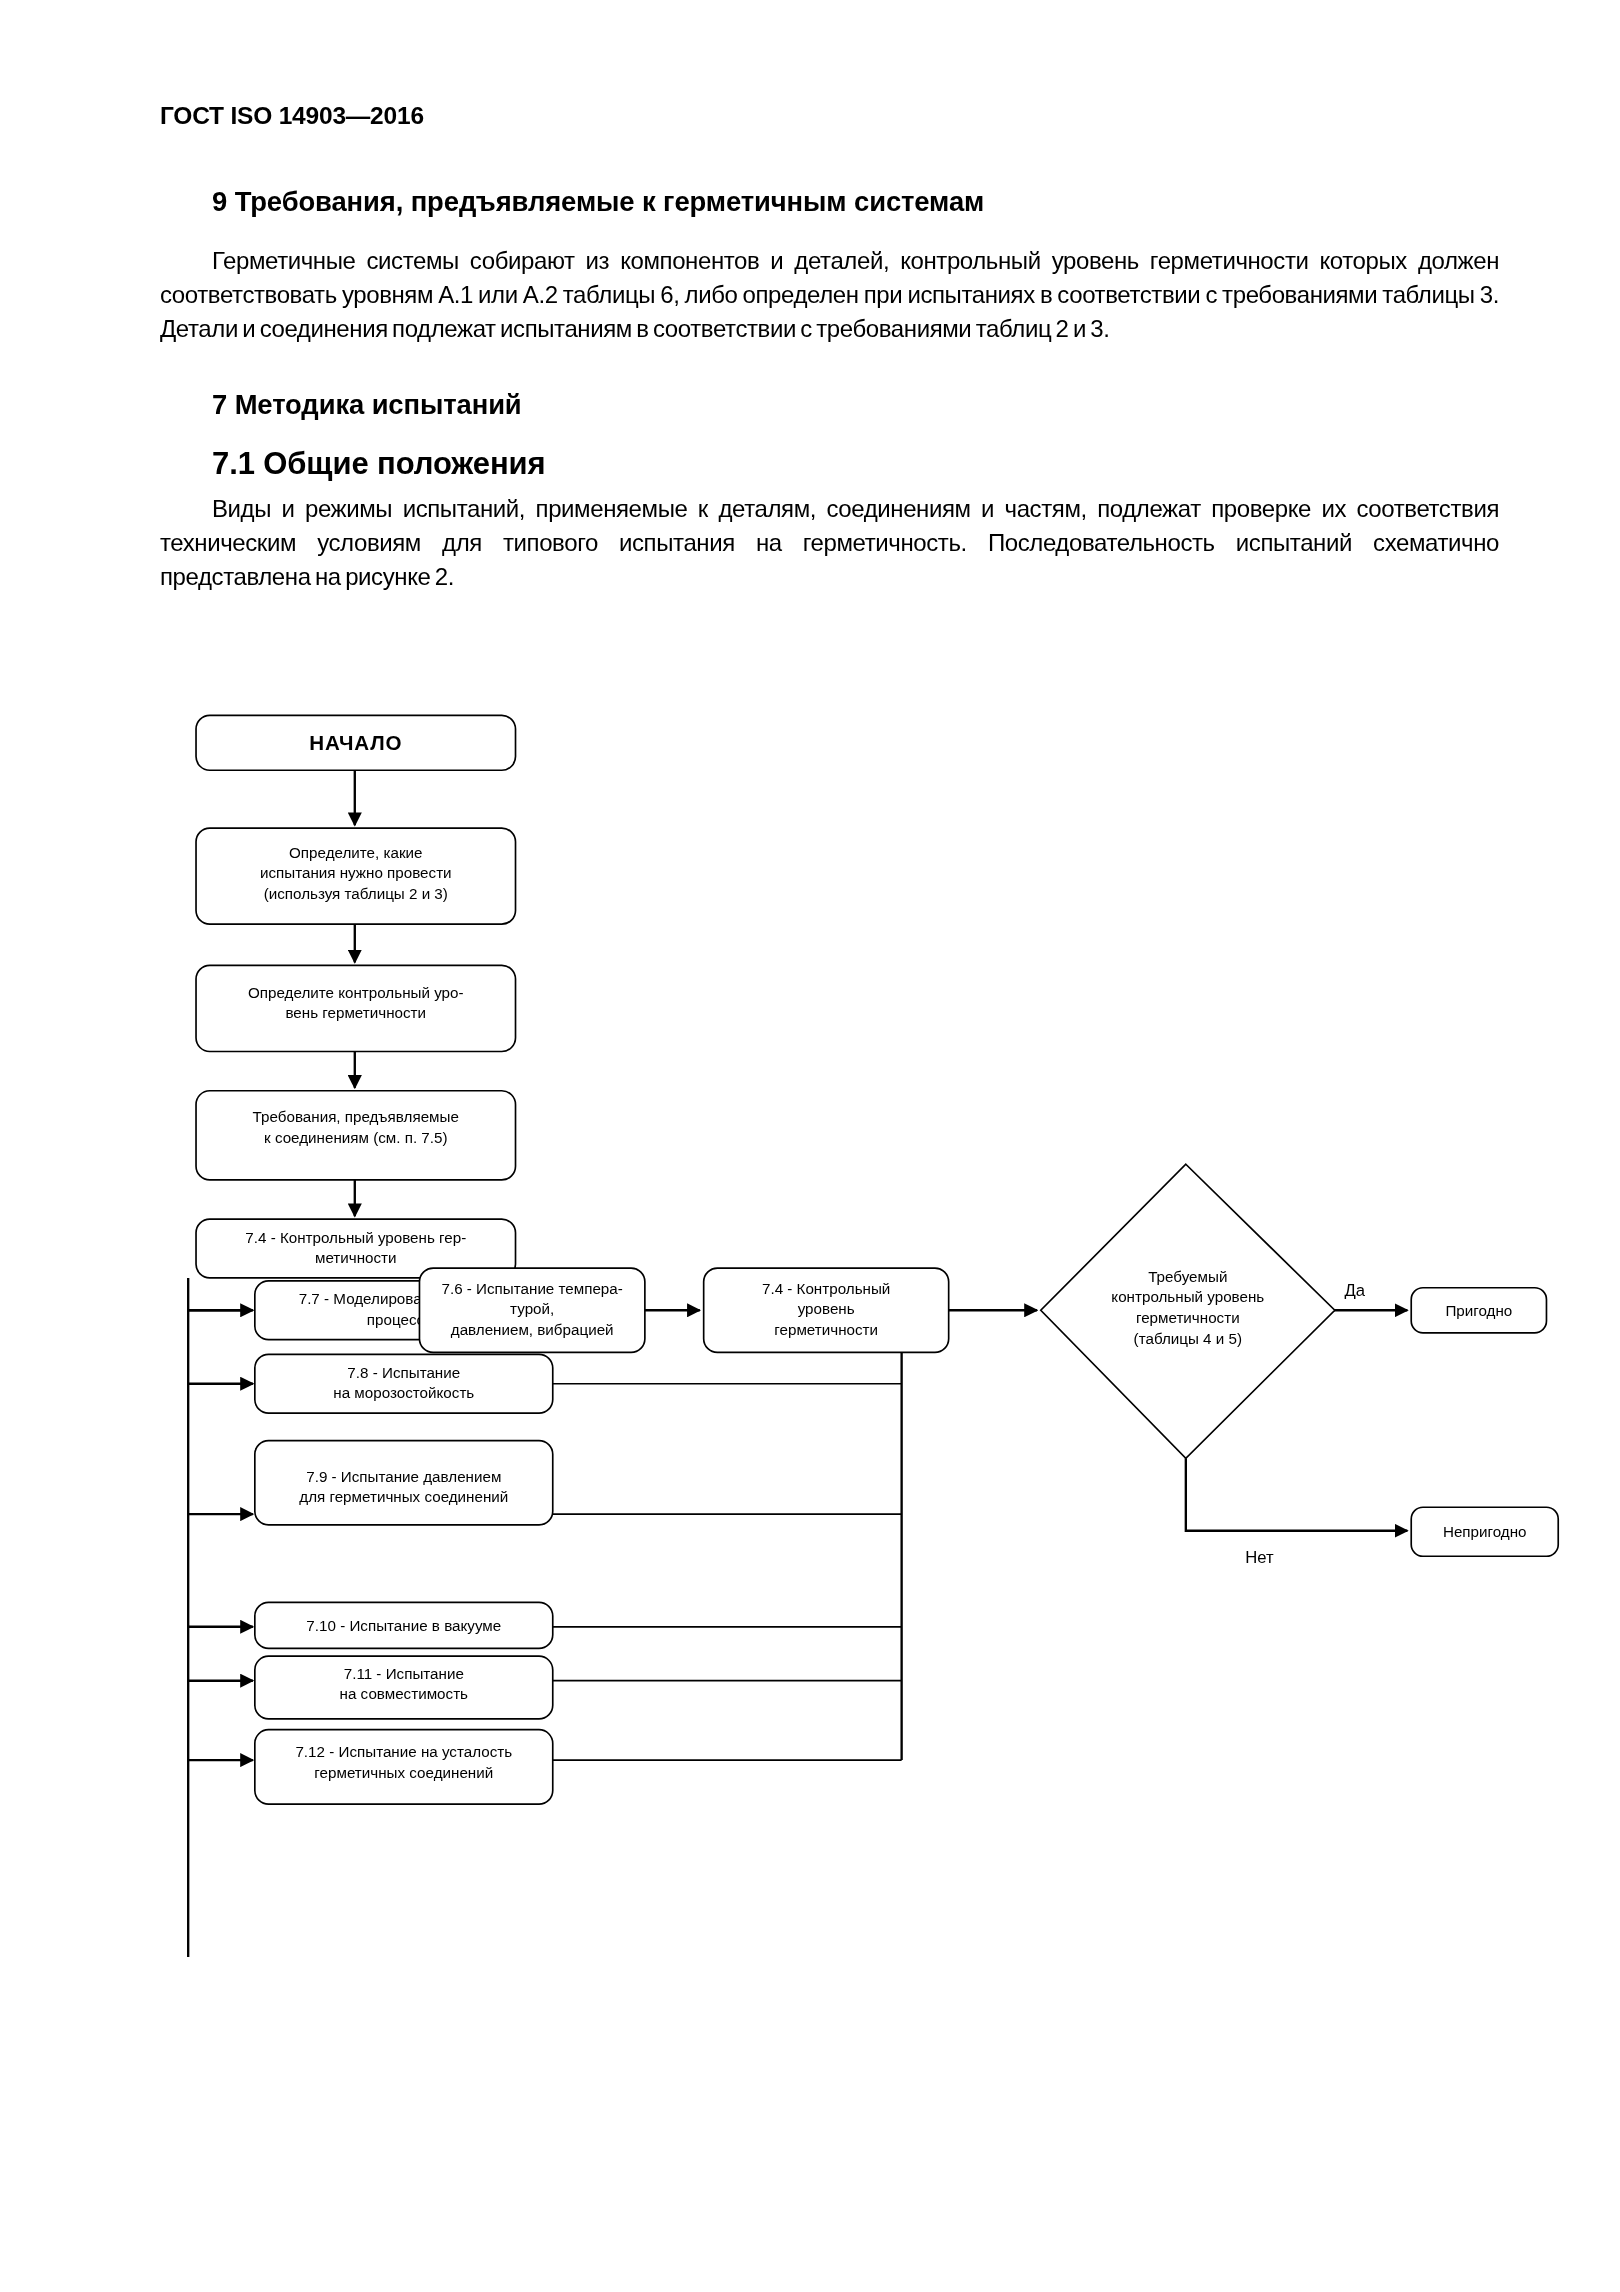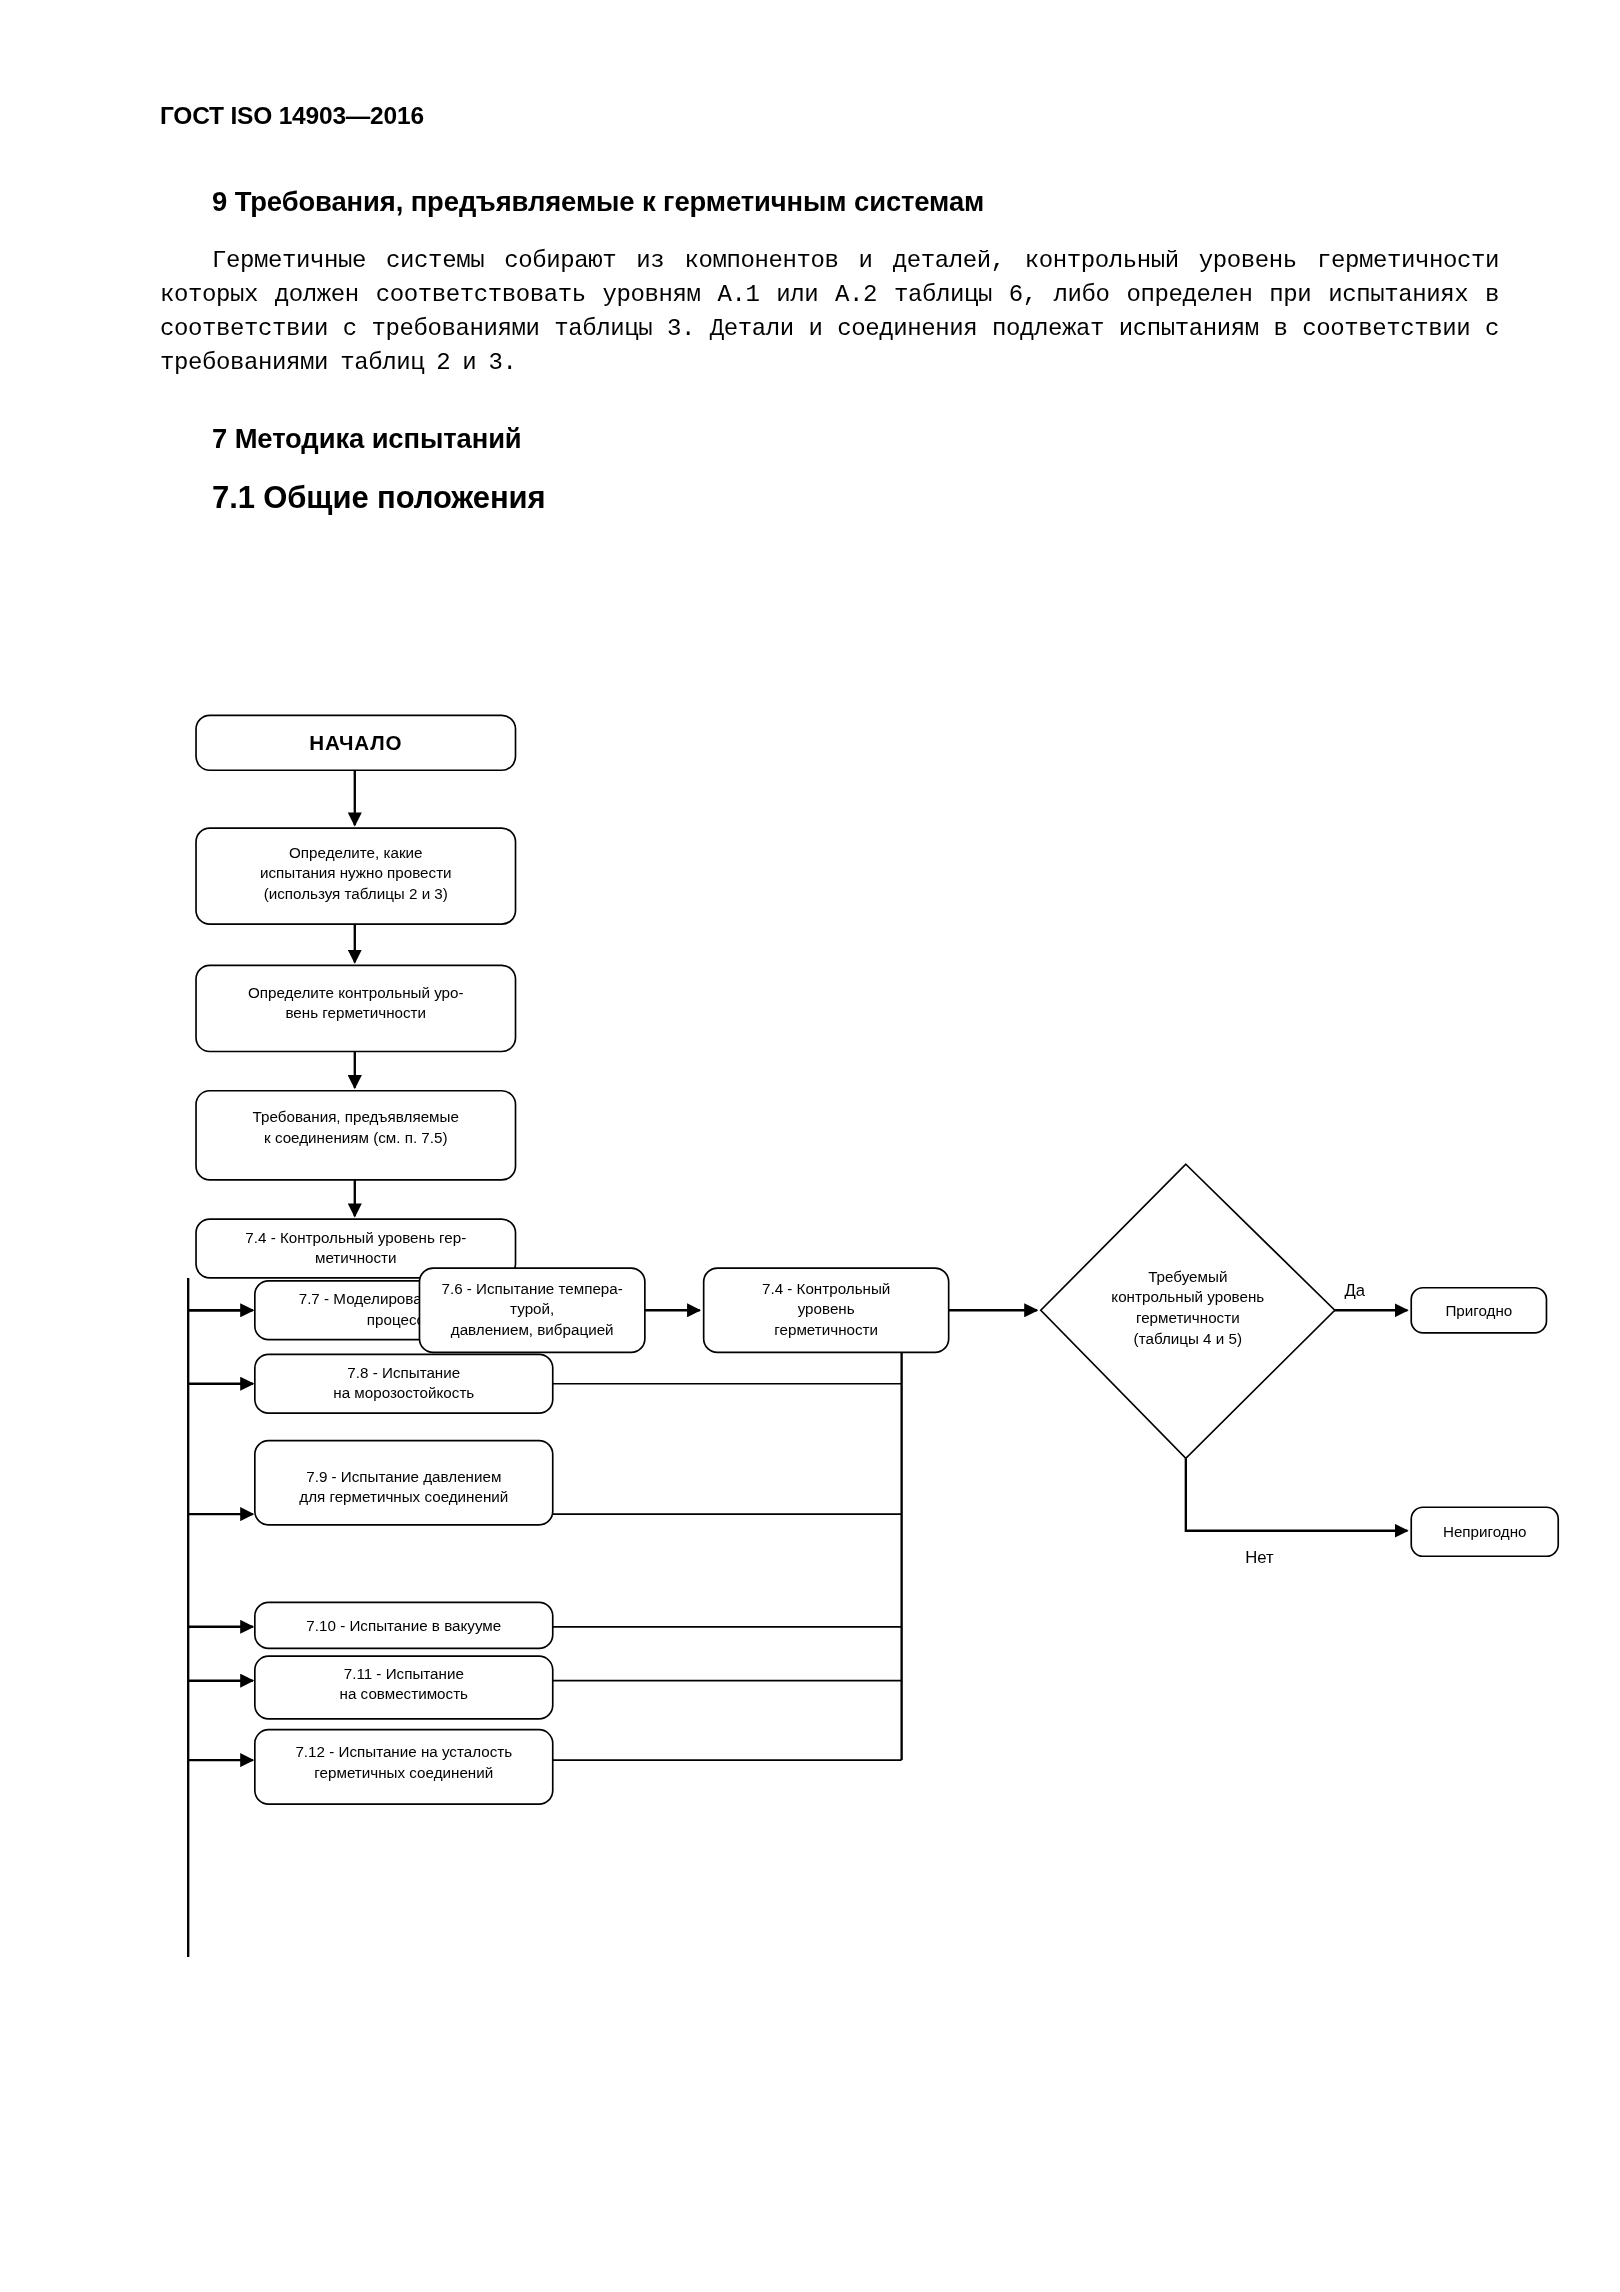--- a/index.html
+++ b/index.html
@@ -57,21 +57,20 @@
   }
 
   p.body {
     font-size: 24px;
     line-height: 34px;
     margin: 0 0 5.9px 0;
     text-align: justify;
     text-indent: 52px;
     letter-spacing: -0.2px;
     word-spacing: -0.6px;
-    font-family: Liberation Mono, monospace;
   }
   p.body.tight { word-spacing: -1.9px; letter-spacing: -0.4px; }
 
   
   .figure {
     position: absolute;
     left: 0;
     top: 686px;
     width: 1620px;
     height: 1274px;
@@ -142,20 +141,21 @@
   <div class="text-col">
 
     <h2 class="clause">9  Требования, предъявляемые к герметичным системам</h2>
 
     <p class="body tight">Герметичные системы собирают из компонентов и деталей, контрольный уровень герметичности которых должен соответствовать уровням А.1 или А.2 таблицы 6, либо определен при испытаниях в соответствии с требованиями таблицы 3. Детали и соединения подлежат испытаниям в соответствии с требованиями таблиц 2 и 3.</p>
 
     <h2 class="clause second">7  Методика испытаний</h2>
 
     <h3 class="subclause">7.1  Общие положения</h3>
 
+    <p class="body tight">Виды и режимы испытаний, применяемые к деталям, соединениям и частям, подлежат проверке их соответствия техническим условиям для типового испытания на герметичность. Последовательность испытаний схематично представлена на рисунке 2.</p>
 
   </div>
 
   <div class="figure">
     <svg width="1620" height="1274" viewBox="0 0 1653 1300" xmlns="http://www.w3.org/2000/svg">
       <defs>
         <marker id="arrow" viewBox="0 0 10 10" refX="9" refY="5" markerWidth="6" markerHeight="6" orient="auto-start-reverse">
           <path d="M 0 0 L 10 5 L 0 10 z" fill="#000000"></path>
         </marker>
       </defs>

